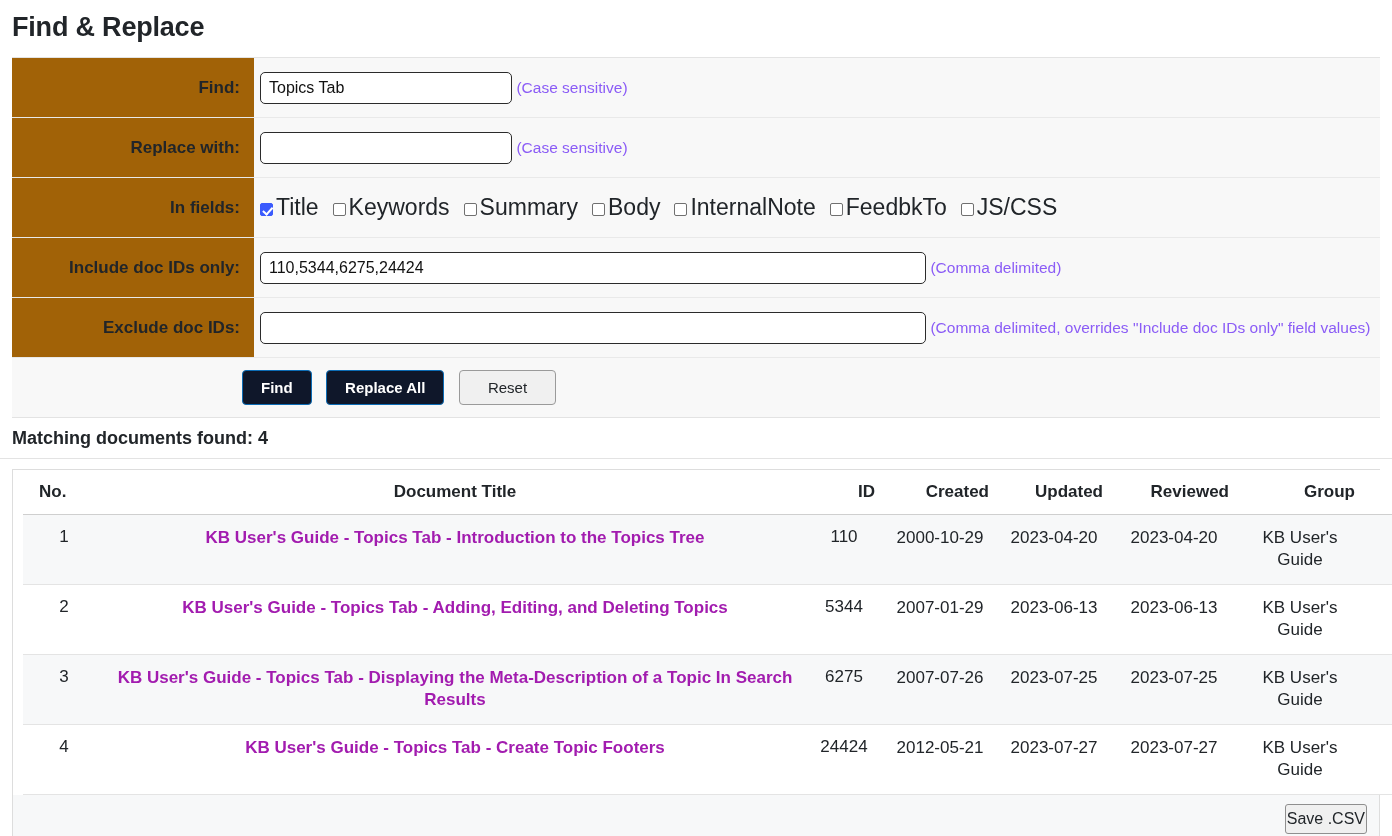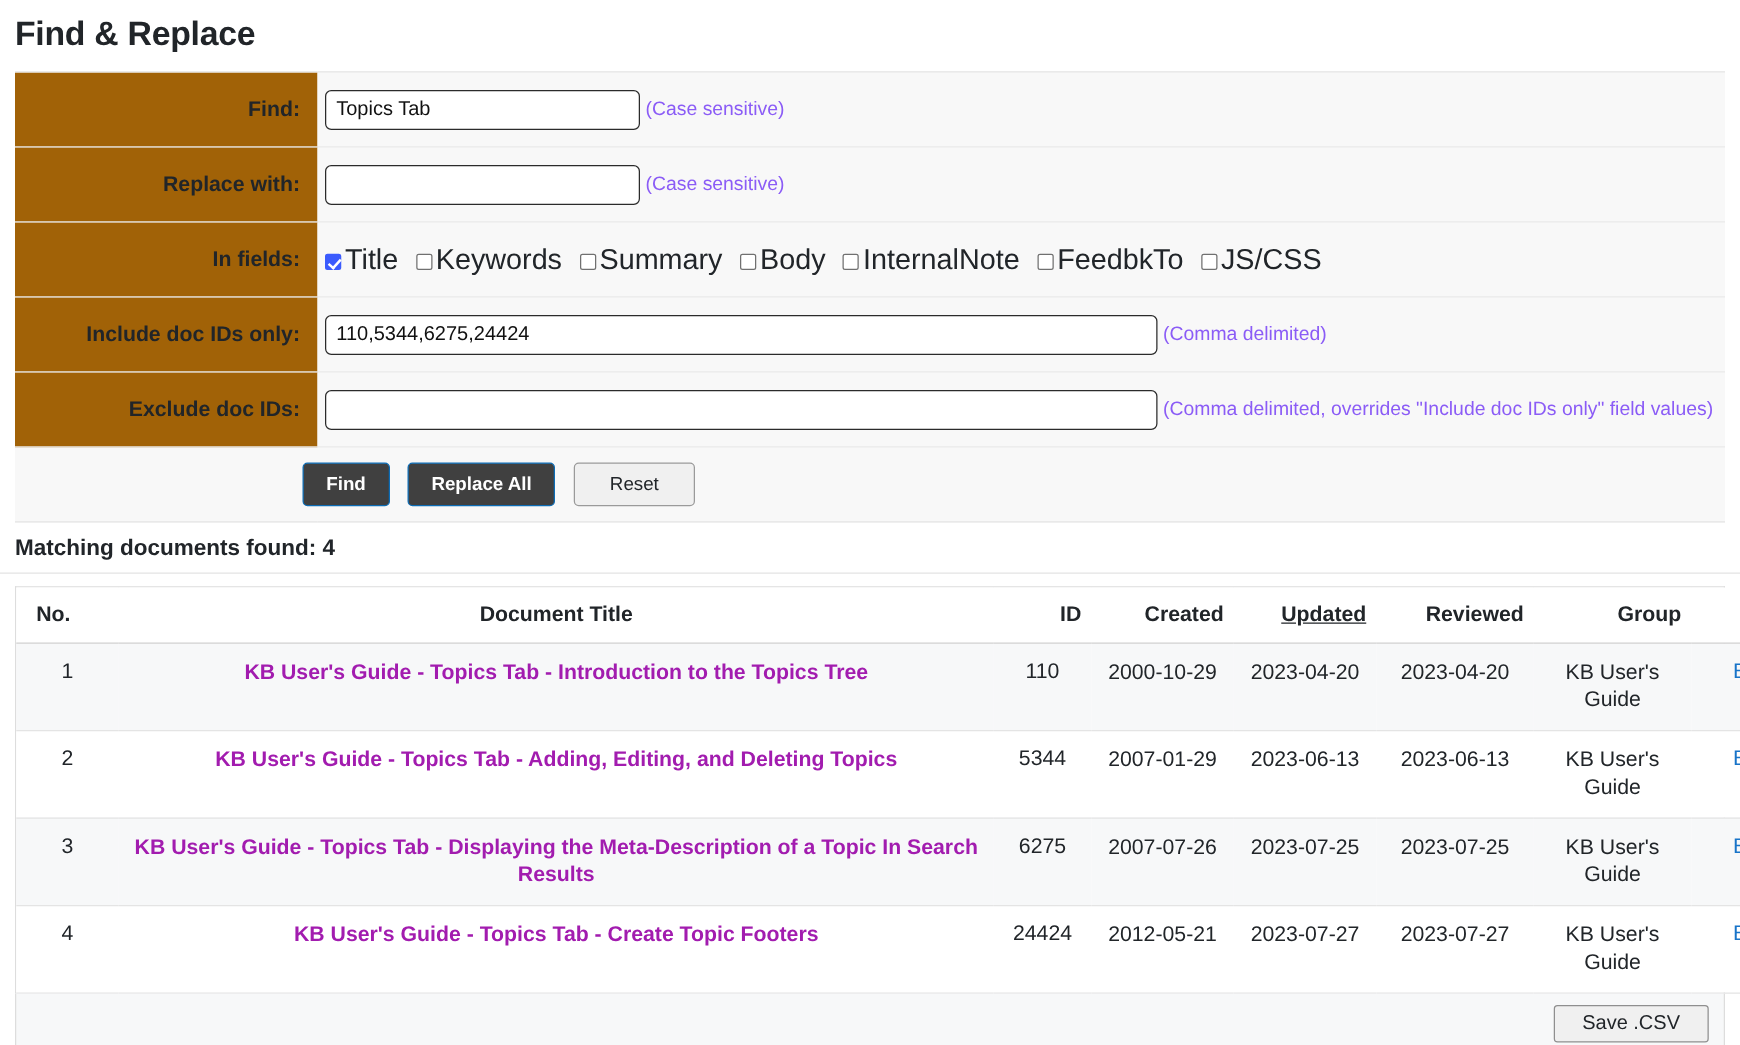--- a/index.html
+++ b/index.html
@@ -134,21 +134,21 @@
     padding: 12px 0 12px 230px;
   }
   .btn {
     font-family: "Liberation Sans", sans-serif;
     display: inline-block;
     vertical-align: middle;
     cursor: pointer;
     box-sizing: border-box;
   }
   .btn-primary {
-    background: #404040;
+    background: #0f172a;
     color: #ffffff;
     font-size: 15px;
     font-weight: bold;
     border: 1px solid #0c6cb5;
     border-radius: 4px;
     padding: 8px 18px;
     margin-right: 10px;
   }
   .btn-secondary {
     background: #f0f0f0;
@@ -167,41 +167,42 @@
     padding: 10px 0 9px 12px;
     border-bottom: 1px solid #e3e3e3;
   }
 
   .results-wrap {
     margin: 10px 12px 0 12px;
     border: 1px solid #dddddd;
     border-bottom: none;
     box-sizing: border-box;
     width: 1368px;
+    padding-left: 10px;
   }
   table.results {
     width: 100%;
     border-collapse: collapse;
     table-layout: fixed;
   }
   table.results th {
     font-size: 17px;
     font-weight: bold;
     color: #212529;
     padding: 12px 8px;
     border-bottom: 1px solid #cfcfcf;
     background: #ffffff;
     text-align: right;
     vertical-align: middle;
   }
   table.results th.th-no { text-align: left; padding-left: 16px; width: 58px; }
   table.results th.th-title { width: 684px; text-align: center; }
   table.results th.th-id { width: 62px; }
   table.results th.th-created { width: 98px; }
-  table.results th.th-updated { width: 98px; text-decoration: underline; }
+  table.results th.th-updated { width: 98px; }
   table.results th.th-reviewed { width: 110px; }
   table.results th.th-group { width: 110px; }
   table.results th.th-edit { width: 80px; }
 
   table.results td {
     font-size: 17px;
     color: #212529;
     padding: 12px 8px;
     border-bottom: 1px solid #e4e4e4;
     vertical-align: top;
@@ -240,21 +241,21 @@
     padding: 9px 12px 11px 0;
   }
   .btn-csv {
     font-family: "Liberation Sans", sans-serif;
     display: inline-block;
     background: #f0f0f0;
     color: #212529;
     font-size: 16px;
     border: 1px solid #8f8f8f;
     border-radius: 3px;
-    padding: 5px 22px;
+    padding: 5px 1px;
     cursor: pointer;
   }
 </style>
 </head>
 <body>
 
 <div class="page">
 
   <h1 class="page-title">Find &amp; Replace</h1>
 

